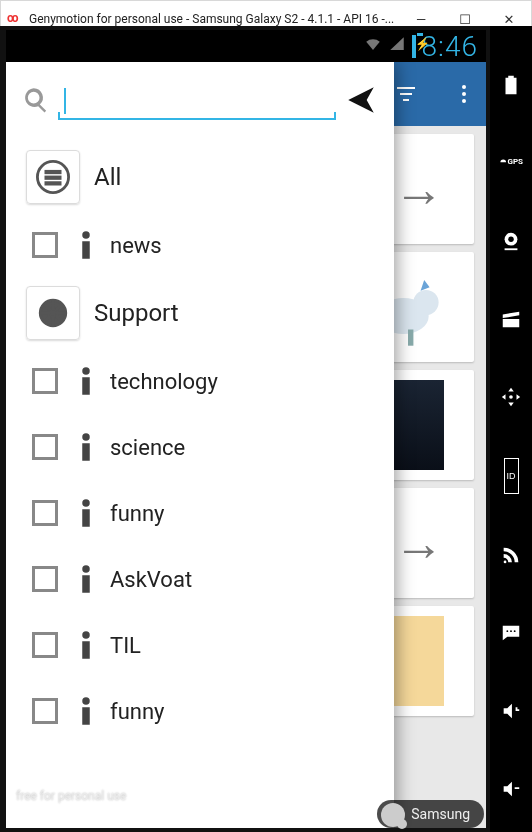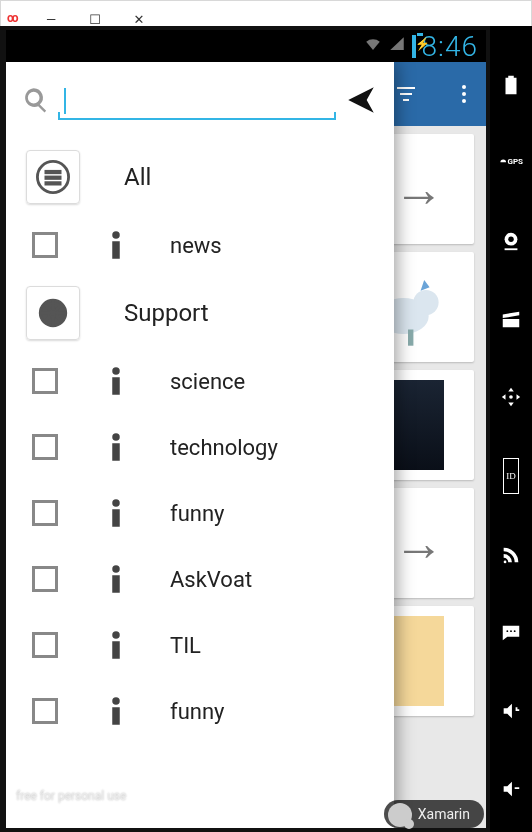--- a/index.html
+++ b/index.html
@@ -13,21 +13,21 @@
   .titlebar .tbtn { width: 44px; height: 26px; display: flex; align-items: center; justify-content: center; font-size: 13px; color: #333; }
 
   
   .device { position: absolute; top: 26px; left: 0; width: 532px; height: 806px; background: #111; }
 
   
   .emu-rail { position: absolute; right: 0; top: 0; width: 42px; height: 100%; background: #000; display: flex; flex-direction: column; align-items: center; padding-top: 20px; gap: 28px; }
   .emu-rail .ico { width: 24px; height: 24px; color: #fff; display: flex; align-items: center; justify-content: center; margin-top: 28px; }
   .emu-rail .ico svg { width: 22px; height: 22px; fill: #fff; }
   .emu-rail .txt { font-size: 8px; color:#fff; text-align:center; font-weight:bold; margin-top:-4px;}
-  .emu-rail .fs { font-family: Liberation Serif, serif; font-size:9px; color:#fff; border:1px solid #fff; padding:12px 2px;}
+  .emu-rail .fs { font-family: Liberation Sans, sans-serif; font-size:9px; color:#fff; border:1px solid #fff; padding:12px 2px;}
 
   
   .screen { position: absolute; left: 6px; top: 4px; width: 480px; height: 798px; background: #eee; overflow: hidden; }
 
   
   .statusbar { height: 32px; background: #000; display: flex; align-items: center; justify-content: flex-end; padding-right: 8px; gap: 6px; }
   .statusbar .sig { color: #888; }
   .statusbar .clock { color: #33b5e5; font-size: 28px; font-weight: 300; letter-spacing: 1px;}
   .statusbar svg { width:18px; height:18px; }
   .battery-box { width:14px; height:20px; border:2px solid #33b5e5; position:relative; background:#33b5e5;}
@@ -53,41 +53,42 @@
   .searchrow .field-wrap{ flex:1; position:relative; height:44px; }
   .searchrow input{ width:100%; height:100%; border:none; outline:none; font-size:20px; padding:0 6px; }
   .searchrow .underline{ position:absolute; bottom:4px; left:0; right:0; height:2px; background:#33b5e5;}
   .searchrow .underline::before,.searchrow .underline::after{content:"";position:absolute;width:2px;height:8px;background:#33b5e5;bottom:0;}
   .searchrow .underline::before{left:0;} .searchrow .underline::after{right:0;}
   .cursor{position:absolute; left:6px; top:8px; width:2px; height:26px; background:#33b5e5;}
   .searchrow .send { color:#222; }
   .searchrow .send svg{width:34px;height:34px;fill:#111;}
 
   .list{ flex:1; overflow:hidden;}
-  .row{ display:flex; align-items:center; height:66px; padding-left:20px; gap:44px;}
+  .row{ display:flex; align-items:center; height:66px; padding-left:20px; gap:14px;}
   .row.top{ height:70px; }
   .row .iconbox{ width:54px; height:54px; border:1px solid #dcdcdc; border-radius:4px; display:flex; align-items:center; justify-content:center; box-shadow:0 1px 2px rgba(0,0,0,.15);}
   .row .iconbox svg{width:34px;height:34px;fill:#555;}
   .row .cb{ width:26px; height:26px; border:3px solid #888; margin-left:6px; margin-right:4px;}
   .row .info{ width:20px; display:flex; align-items:center; justify-content:center;}
   .row .info svg{width:16px;height:30px;fill:#444;}
   .row .label{ font-size:22px; color:#222;}
   .row.top .label{ font-size:24px; }
 
   .watermarks{position:absolute; left:10px; bottom:25px; color:rgba(255,255,255,.45); font-size:12px; text-shadow:0 0 2px rgba(0,0,0,.3);}
   .xamarin-badge{ position:absolute; right:48px; bottom:4px; background:rgba(0,0,0,.7); color:#eee; font-size:14px; padding:6px 14px 6px 34px; border-radius:20px;}
   .xamarin-badge .bubble{position:absolute;left:4px;top:3px;width:24px;height:24px;border-radius:50%;background:#ccc;}
   .xamarin-badge .bubble::after{content:"";position:absolute;right:-2px;bottom:-2px;width:10px;height:10px;background:#ccc;border-radius:50%;}
 </style>
 </head>
 <body>
 <div class="root">
 
 <div class="titlebar">
   <span class="ticon">oo</span>
+  <span class="ttext">Genymotion for personal use - Samsung Galaxy S2 - 4.1.1 - API 16 -...</span>
   <div class="tbtn">—</div>
   <div class="tbtn">☐</div>
   <div class="tbtn">✕</div>
 </div>
 
 <div class="device">
 
   <div class="emu-rail">
     <div class="ico">
           <svg viewBox="0 0 24 24">
@@ -278,31 +279,31 @@
           <span class="label">Support</span>
         </div>
         <div class="row">
           <span class="cb"></span>
           <span class="info">
                 <svg viewBox="0 0 10 24">
                   <circle cx="5" cy="4" r="3"></circle>
                   <rect x="2" y="9" width="6" height="14"></rect>
                 </svg>
               </span>
+          <span class="label">technology</span>
+        </div>
+        <div class="row">
+          <span class="cb"></span>
+          <span class="info">
+                <svg viewBox="0 0 10 24">
+                  <circle cx="5" cy="4" r="3"></circle>
+                  <rect x="2" y="9" width="6" height="14"></rect>
+                </svg>
+              </span>
           <span class="label">science</span>
-        </div>
-        <div class="row">
-          <span class="cb"></span>
-          <span class="info">
-                <svg viewBox="0 0 10 24">
-                  <circle cx="5" cy="4" r="3"></circle>
-                  <rect x="2" y="9" width="6" height="14"></rect>
-                </svg>
-              </span>
-          <span class="label">technology</span>
         </div>
         <div class="row">
           <span class="cb"></span>
           <span class="info">
                 <svg viewBox="0 0 10 24">
                   <circle cx="5" cy="4" r="3"></circle>
                   <rect x="2" y="9" width="6" height="14"></rect>
                 </svg>
               </span>
           <span class="label">funny</span>
@@ -338,17 +339,17 @@
           <span class="label">funny</span>
         </div>
       </div>
     </div>
 
     <div class="watermarks">free for personal use</div>
   </div>
 
   <div class="xamarin-badge">
     <span class="bubble"></span>
-    <span>Xamarin</span>
+    <span>Samsung</span>
   </div>
 </div>
 
 </div>
 
 </body></html>

